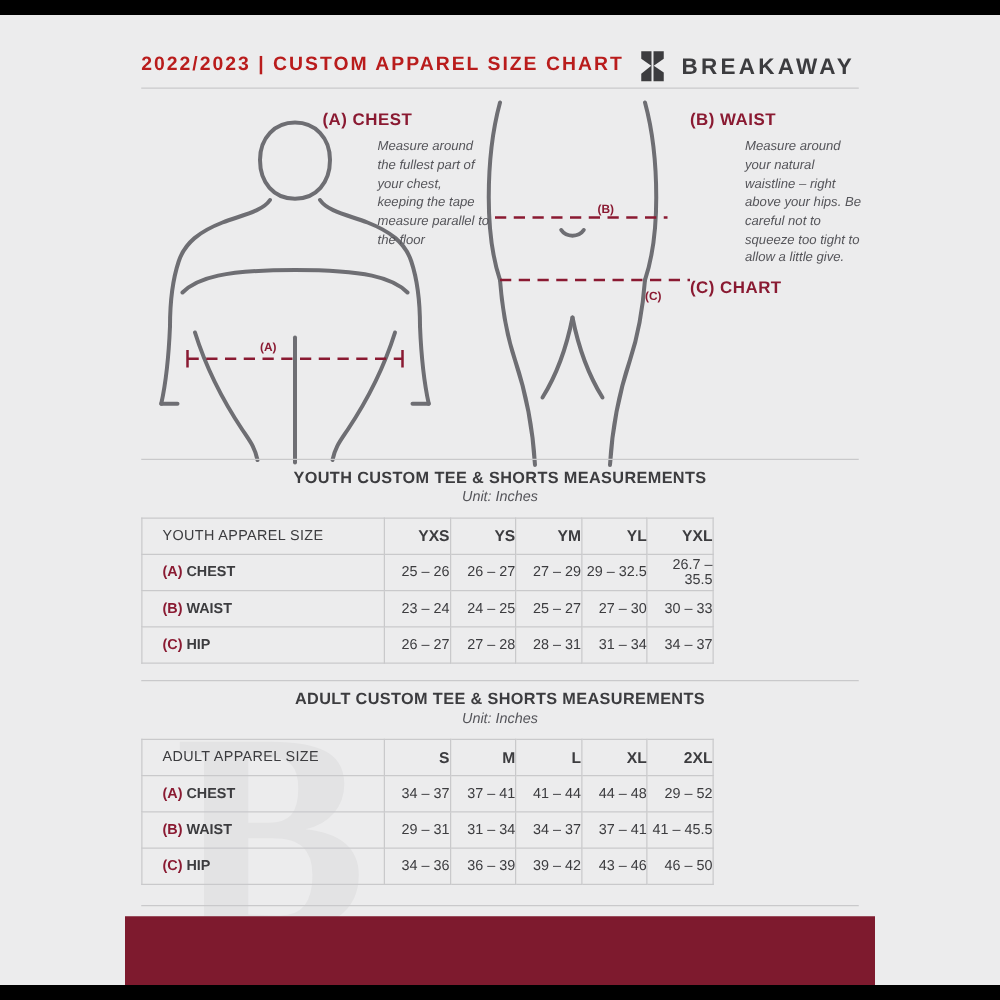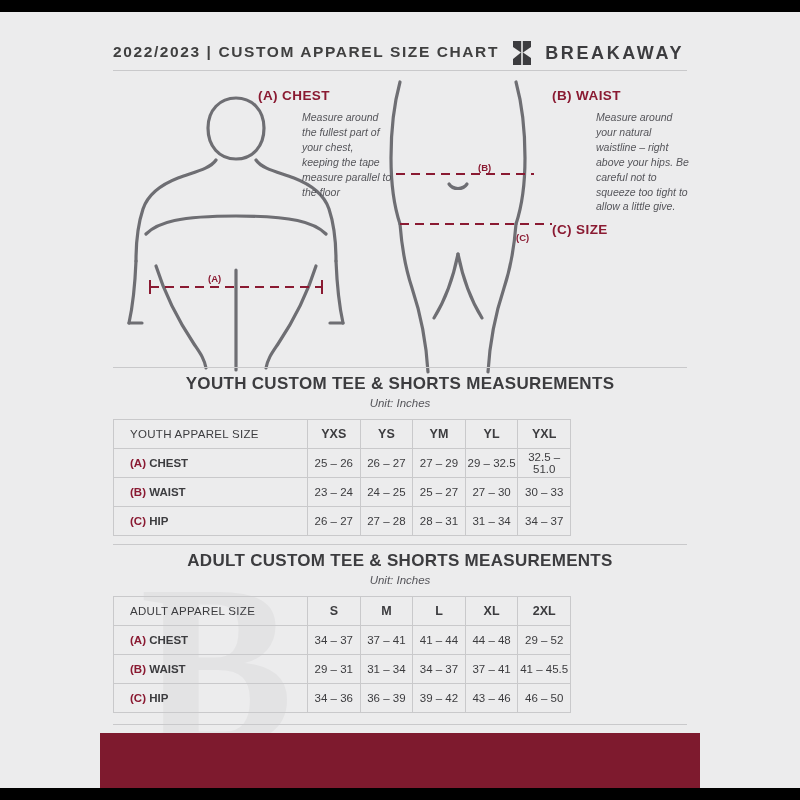--- a/index.html
+++ b/index.html
@@ -48,21 +48,21 @@
     width: 800px;
     height: 70px;
   }
   .header-title {
     position: absolute;
     left: 113px;
     top: 31px;
     font-size: 15.5px;
     font-weight: bold;
     letter-spacing: 1.6px;
-    color: #404040;
+    color: #b91c1c;
   }
   .brand {
     position: absolute;
     right: 116px;
     top: 28px;
     display: flex;
     align-items: center;
     gap: 11px;
   }
   .brand-mark {
@@ -119,21 +119,21 @@
     color: #8a1a32;
   }
   
   .tbl-wrap {
     position: absolute;
     left: 113px;
     width: 574px;
   }
   .tbl-title {
     text-align: center;
-    font-size: 17px;
+    font-size: 13px;
     font-weight: bold;
     color: #3c3c3f;
     letter-spacing: .3px;
   }
   .tbl-unit {
     text-align: center;
     font-size: 11.5px;
     color: #55555a;
     font-style: italic;
     margin-top: 3px;
@@ -142,21 +142,21 @@
   table {
     border-collapse: collapse;
     width: 458px;
     table-layout: fixed;
   }
   th, td {
     border: 1px solid #c9c9cb;
     height: 28px;
     font-size: 11.5px;
     color: #3c3c3f;
-    text-align: center;
+    text-align: right;
     padding: 0;
   }
   th:first-child, td:first-child {
     text-align: left;
     padding-left: 16px;
     width: 177px;
   }
   thead th {
     font-weight: bold;
     font-size: 12.5px;
@@ -248,21 +248,21 @@
 
       <div class="note note-a">
         <div class="note-title">(A) CHEST</div>
         <div class="note-body">Measure around the fullest part of your chest, keeping the tape measure parallel to the floor</div>
       </div>
       <div class="note note-b">
         <div class="note-title">(B) WAIST</div>
         <div class="note-body">Measure around your natural waistline – right above your hips. Be careful not to squeeze too tight to allow a little give.</div>
       </div>
       <div class="note note-c">
-        <div class="note-title">(C) SIZE</div>
+        <div class="note-title">(C) CHART</div>
       </div>
     </div>
 
     <div class="hr" style="top:355px; left:113px;"></div>
 
     <div class="tbl-wrap" style="top:362px;">
       <div class="tbl-title">YOUTH CUSTOM TEE &amp; SHORTS MEASUREMENTS</div>
       <div class="tbl-unit">Unit: Inches</div>
       <table>
         <thead>
@@ -275,21 +275,21 @@
             <th>YXL</th>
           </tr>
         </thead>
         <tbody>
           <tr>
             <td class="rowlabel"><span class="mk">(A)</span> <span>CHEST</span></td>
             <td>25 – 26</td>
             <td>26 – 27</td>
             <td>27 – 29</td>
             <td>29 – 32.5</td>
-            <td>32.5 – 51.0</td>
+            <td>26.7 – 35.5</td>
           </tr>
           <tr>
             <td class="rowlabel"><span class="mk">(B)</span> <span>WAIST</span></td>
             <td>23 – 24</td>
             <td>24 – 25</td>
             <td>25 – 27</td>
             <td>27 – 30</td>
             <td>30 – 33</td>
           </tr>
           <tr>

